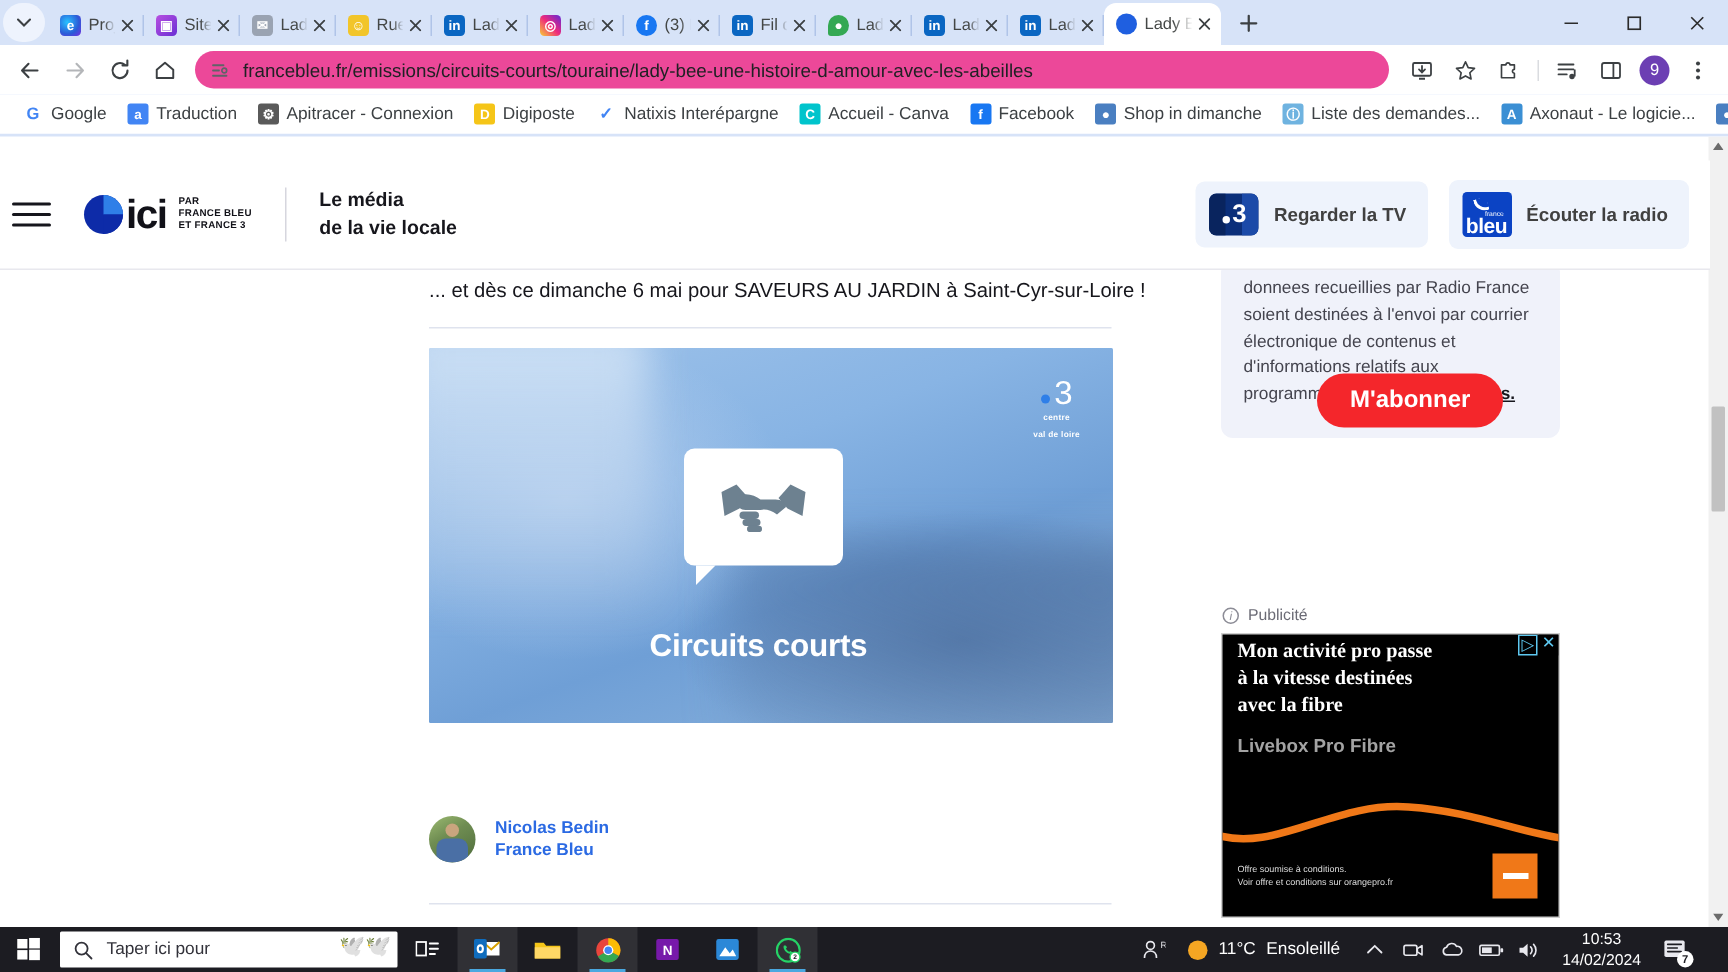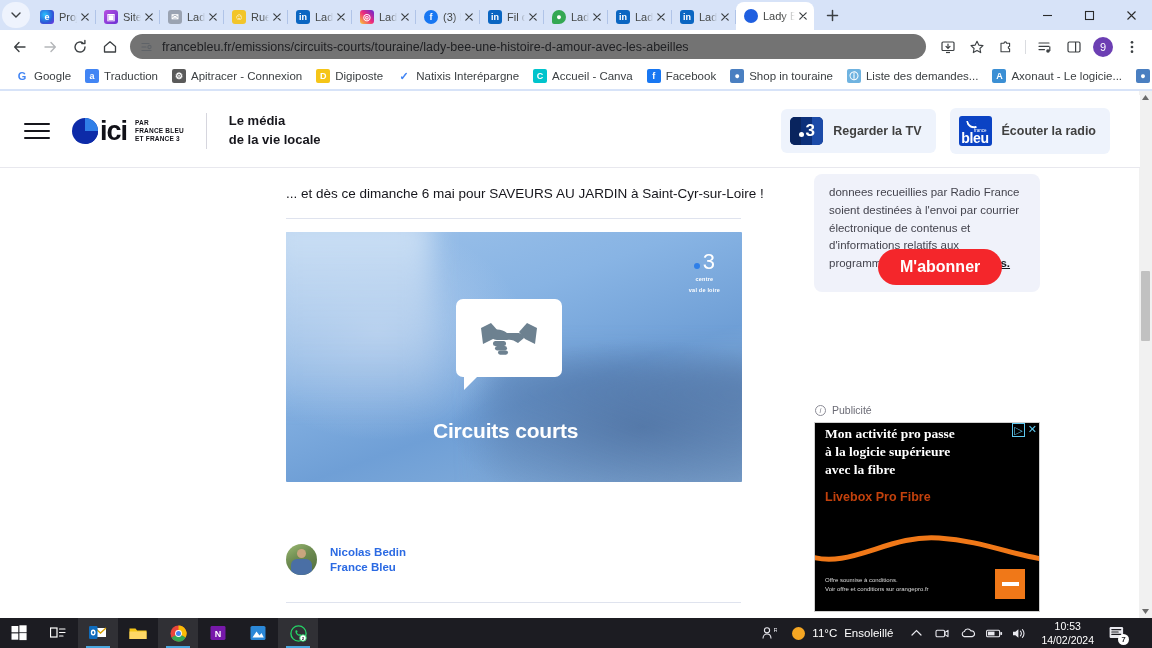--- a/index.html
+++ b/index.html
@@ -73,21 +73,21 @@
   
   .toolbar {
     height: 33px; background: #ffffff; display: flex;
     align-items: center; padding: 0 6px; gap: 2px;
   }
   .navbtn {
     width: 28px; height: 28px; border-radius: 14px;
     display: flex; align-items: center; justify-content: center; flex: 0 0 auto;
   }
   .omnibox {
-    flex: 1 1 auto; height: 25px; background: #737373;
+    flex: 1 1 auto; height: 25px; background: #ec4899;
     border-radius: 13px; margin: 0 6px 0 4px;
     display: flex; align-items: center; padding: 0 10px; gap: 8px;
     position: relative;
   }
   .omnibox-url { font-size: 12.5px; color: #202124; white-space: nowrap; }
   .tb-icons { display: flex; align-items: center; gap: 1px; }
   .profile-pill {
     width: 20px; height: 20px; border-radius: 10px; background: #6c3fb3;
     color: #fff; font-size: 11px; display: flex;
     align-items: center; justify-content: center; margin: 0 4px;
@@ -108,23 +108,23 @@
   .bm-sep { width: 1px; height: 14px; background: #dadce0; margin: 0 4px; }
 
   
   .viewport {
     position: absolute; top: 91px; left: 0;
     width: 1152px; height: 527px; background: #fff; overflow: hidden;
   }
 
   
   .site-header {
-    position: absolute; top: 4px; left: 0; width: 1140px; height: 73px;
+    position: absolute; top: 16px; left: 0; width: 1140px; height: 73px;
     background: #fff; border-bottom: 1px solid #e8e8ee;
-    display: flex; align-items: center; padding: 0 16px; z-index: 5;
+    display: flex; align-items: center; padding: 0 0; z-index: 5;
   }
   .burger { width: 26px; height: 20px; display: flex; flex-direction: column; justify-content: center; gap: 5px; margin-left: 8px; }
   .burger span { display: block; height: 2px; background: #16161c; border-radius: 1px; }
   .logo-block { display: flex; align-items: center; margin-left: 22px; gap: 5px; }
   .logo-mark {
     width: 26px; height: 26px; border-radius: 13px;
     background: #0d2ba8; position: relative; overflow: hidden; flex: 0 0 26px;
   }
   .logo-mark::before {
     content:""; position:absolute; right:0; top:0; width:13px; height:13px;
@@ -235,21 +235,21 @@
     width: 11px; height: 11px; border-radius: 6px; border: 1px solid #8c8c96;
     color: #8c8c96; font-size: 8px; line-height: 9px; text-align: center; font-style: italic;
   }
   .pub-text { font-size: 10.5px; color: #6b6b75; }
   .ad {
     position: absolute; top: 331px; left: 2px; width: 226px; height: 190px;
     background: #000; overflow: hidden; border: 1px solid #cfcfcf;
   }
   .ad-h { color: #fff; font-size: 13.5px; font-weight: 700; line-height: 1.33; padding: 6px 10px 0 10px; font-family: Liberation Serif, serif; }
   .ad-h .clip { display: block; margin-top: -4px; }
-  .ad-brand { color: #c2410c; font-size: 12.5px; font-weight: 700; padding: 11px 10px 0 10px; }
+  .ad-brand { color: #a3a3a3; font-size: 12.5px; font-weight: 700; padding: 11px 10px 0 10px; }
   .ad-wave {
     position: absolute; left: -6px; top: 107px; width: 240px; height: 44px;
   }
   .ad-legal {
     position: absolute; left: 10px; bottom: 16px;
     color: #ddd; font-size: 6px; line-height: 1.6;
   }
   .ad-logo {
     position: absolute; right: 14px; bottom: 12px; width: 30px; height: 30px;
     background: #f07818; display: flex; align-items: center; justify-content: center;
@@ -543,21 +543,21 @@
         <div class="bm">
           <span class="bm-ico" style="background:#00c4cc;">C</span>
           <span class="bm-label">Accueil - Canva</span>
         </div>
         <div class="bm">
           <span class="bm-ico" style="background:#1877f2;">f</span>
           <span class="bm-label">Facebook</span>
         </div>
         <div class="bm">
           <span class="bm-ico" style="background:#4a7fc1;">●</span>
-          <span class="bm-label">Shop in touraine</span>
+          <span class="bm-label">Shop in dimanche</span>
         </div>
         <div class="bm">
           <span class="bm-ico" style="background:#6fb3e0;">ⓘ</span>
           <span class="bm-label">Liste des demandes...</span>
         </div>
         <div class="bm">
           <span class="bm-ico" style="background:#3b8fd4;">A</span>
           <span class="bm-label">Axonaut - Le logicie...</span>
         </div>
         <div class="bm">
@@ -670,21 +670,21 @@
       <span class="pub-text">Publicité</span>
     </div>
 
     <div class="ad">
       <div class="ad-choices">
         <span class="tri">▷</span>
         <span class="xx">✕</span>
       </div>
       <div class="ad-h">
         <span class="clip">Mon activité pro passe</span>
-        <span>à la logicie supérieure</span><br>
+        <span>à la vitesse destinées</span><br>
         <span>avec la fibre</span>
       </div>
       <div class="ad-brand">Livebox Pro Fibre</div>
       <svg class="ad-wave" viewBox="0 0 240 44">
         <path d="M0 26 C40 40 80 4 130 8 C175 11 205 26 240 30" stroke="#f07818" stroke-width="5" fill="none"></path>
       </svg>
       <div class="ad-legal">
         <div>Offre soumise à conditions.</div>
         <div>Voir offre et conditions sur orangepro.fr</div>
       </div>
@@ -711,20 +711,28 @@
 
 <div class="taskbar">
   <div class="tb-start">
     <svg width="16" height="16" viewBox="0 0 16 16">
       <rect x="0.5" y="1" width="6.8" height="6.3" fill="#fff"></rect>
         <rect x="8.4" y="0.3" width="7.2" height="7" fill="#fff"></rect>
       <rect x="0.5" y="8.4" width="6.8" height="6.3" fill="#fff"></rect>
         <rect x="8.4" y="8.1" width="7.2" height="7" fill="#fff"></rect>
     </svg>
   </div>
+  <div class="tb-search">
+    <svg width="13" height="13" viewBox="0 0 13 13">
+      <circle cx="5.4" cy="5.4" r="4" stroke="#32323a" stroke-width="1.2" fill="none"></circle>
+      <path d="M8.4 8.4 L12 12" stroke="#32323a" stroke-width="1.2" stroke-linecap="round"></path>
+    </svg>
+    <span class="tb-search-text">Taper ici pour</span>
+    <span class="tb-birds">🕊️🕊️</span>
+  </div>
 
   <div class="tb-ico">
     <svg width="16" height="14" viewBox="0 0 16 14">
       <rect x="0.5" y="2" width="6.5" height="9" stroke="#fff" stroke-width="1.2" fill="none"></rect>
       <path d="M9.5 3 H15 M9.5 6.5 H15 M9.5 10 H13" stroke="#fff" stroke-width="1.2" stroke-linecap="round"></path>
     </svg>
   </div>
   <div class="tb-ico act">
     <svg width="18" height="16" viewBox="0 0 18 16">
       <rect x="6" y="3" width="11" height="9" fill="#fff"></rect>

